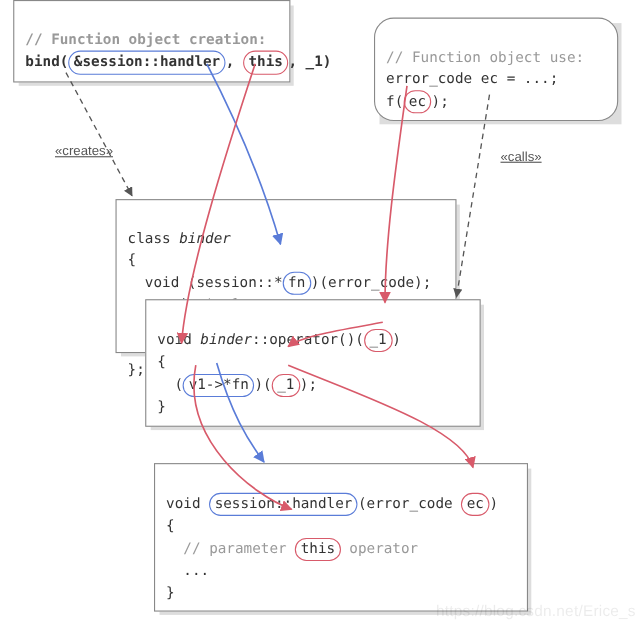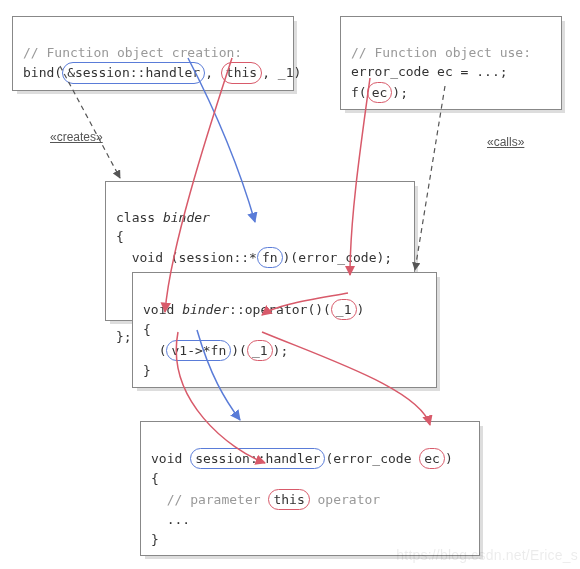--- a/index.html
+++ b/index.html
@@ -63,33 +63,33 @@
   svg.overlay {
     position: absolute;
     left: 0; top: 0;
     width: 580px; height: 569px;
     pointer-events: none;
   }
 </style>
 </head>
 <body>
 
-<div class="box" style="left:12px; top:16px; width:282px;">
+<div class="box" style="left:12px; top:0; width:252px;font-weight:bold;">
 <span class="comment">// Function object creation:</span>
 <span>bind(</span><span class="ring blue">&amp;session::handler</span><span>, </span><span class="ring red">this</span><span>, _1)</span>
 </div>
 
-<div class="box" style="left:340px; top:16px; width:222px;">
+<div class="box" style="left:340px; top:16px; width:222px;border-radius:18px;">
 <span class="comment">// Function object use:</span>
 <span>error_code ec = ...;</span>
 <span>f(</span><span class="ring red">ec</span><span>);</span>
 </div>
 
 <div class="label" style="left:50px; top:130px;">«creates»</div>
-<div class="label" style="left:455px; top:135px;margin-left:32px;">«calls»</div>
+<div class="label" style="left:455px; top:135px;">«calls»</div>
 
 <div class="box" style="left:105px; top:181px; width:310px; height:140px;">
 <span>class </span><span class="italic">binder</span>
 <span>{</span>
 <span>  void (session::*</span><span class="ring blue">fn</span><span>)(error_code);</span>
 <span>  session* v1;</span>
 <br>
 <span>};</span>
 </div>
 

